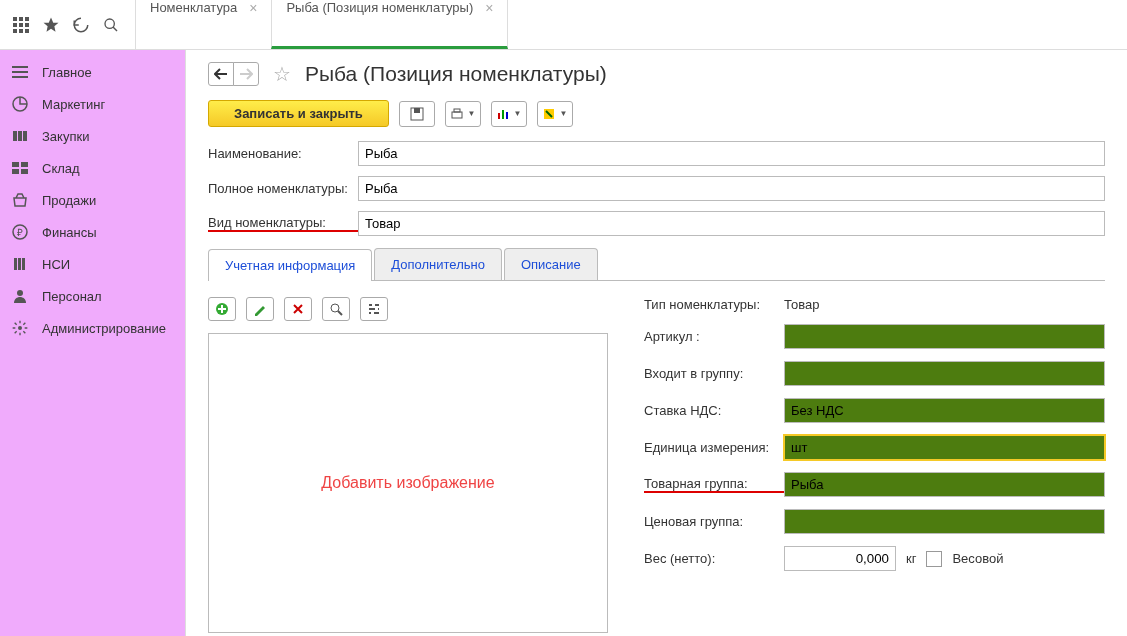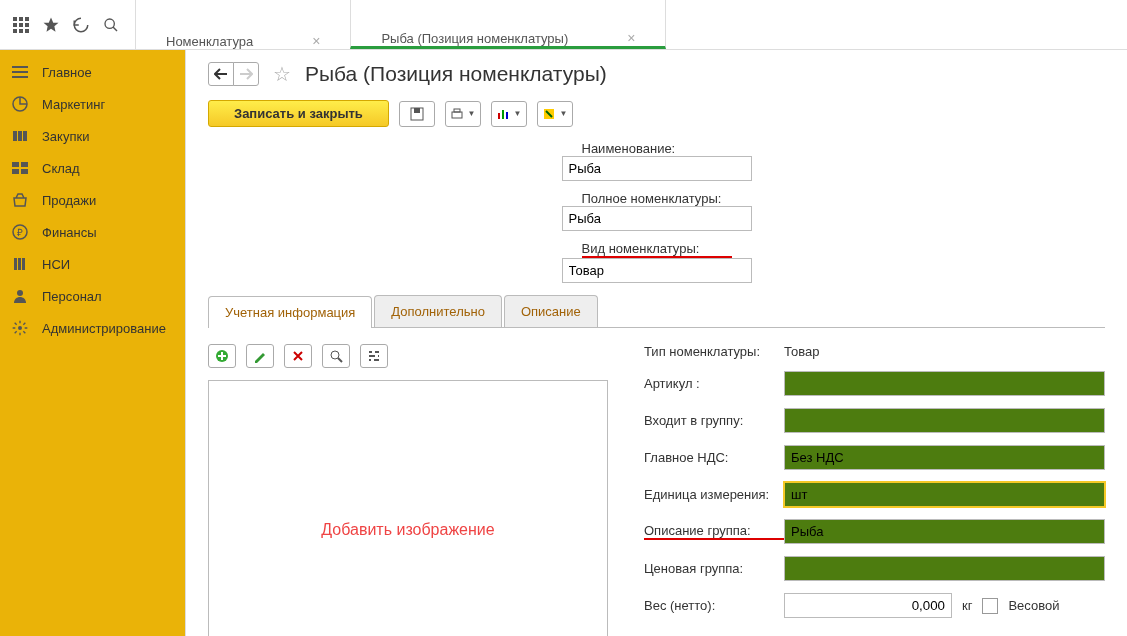--- a/index.html
+++ b/index.html
@@ -1,57 +1,57 @@
 <!DOCTYPE html>
 <html><head>
   <meta charset="utf-8">
   <style>
     * { box-sizing: border-box; margin: 0; padding: 0; }
     body { font-family: Arial, sans-serif; font-size: 13px; color: #333; background: #fff; }
     .topbar { height: 50px; background: #fff; border-bottom: 1px solid #ddd; display: flex; align-items: center; padding: 0 6px; }
     .toolbar-icon { width: 30px; height: 30px; display: flex; align-items: center; justify-content: center; cursor: pointer; color: #555; }
     .tabs { display: flex; margin-left: 10px; height: 100%; }
-    .tab { position: relative; padding: 0 30px; display: flex; align-items: flex-end; height: 100%; border-right: 1px solid #ddd; border-left: 1px solid #ddd; background: #fff; color: #555; cursor: pointer; margin-left: -1px; gap: 47px; }
+    .tab { position: relative; padding: 0 14px; display: flex; align-items: flex-start; height: 100%; border-right: 1px solid #ddd; border-left: 1px solid #ddd; background: #fff; color: #555; cursor: pointer; margin-left: -1px; }
     .tab.active { border-bottom: 3px solid #2a9d3e; margin-bottom: -1px; }
     .tab-close { margin-left: 12px; color: #aaa; font-size: 14px; }
     .main { display: flex; height: calc(636px - 50px); }
-    .sidebar { width: 186px; background: #eab308; border-right: 1px solid #ddd; padding-top: 6px; }
+    .sidebar { width: 186px; background: #f0abfc; border-right: 1px solid #ddd; padding-top: 6px; }
     .sidebar-item { display: flex; align-items: center; padding: 8px 12px; cursor: pointer; color: #333; }
     .sidebar-item .icon { width: 20px; margin-right: 10px; color: #555; }
     .content { flex: 1; padding: 12px 22px; overflow: auto; }
     .header-row { display: flex; align-items: center; margin-bottom: 14px; }
     .nav-btn { width: 26px; height: 24px; border: 1px solid #aaa; background: #fff; display: flex; align-items: center; justify-content: center; cursor: pointer; border-radius: 3px; }
     .nav-btn:first-child { border-top-right-radius: 0; border-bottom-right-radius: 0; }
     .nav-btn:nth-child(2) { border-top-left-radius: 0; border-bottom-left-radius: 0; margin-left: -1px; color: #ccc; }
     .fav-star { margin: 0 14px; color: #aaa; font-size: 20px; cursor: pointer; }
     .page-title { font-size: 21px; color: #333; }
     .action-bar { display: flex; gap: 10px; margin-bottom: 14px; align-items: center; }
     .save-close { background: linear-gradient(#ffed4a, #f5c927); border: 1px solid #d4a800; padding: 5px 25px; border-radius: 3px; font-weight: bold; cursor: pointer; color: #333; font-size: 13px; }
     .small-btn { width: 36px; height: 26px; border: 1px solid #aaa; background: #fff; border-radius: 3px; display: flex; align-items: center; justify-content: center; cursor: pointer; position: relative; }
     .small-btn .drop { font-size: 8px; margin-left: 3px; color: #555; }
-    .form-row { display: flex; align-items: center; margin-bottom: 10px; flex-direction: column; }
+    .form-row { display: flex; align-items: center; margin-bottom: 10px; }
     .form-label { width: 150px; color: #333; }
     .form-input { flex: 1; border: 1px solid #bbb; padding: 4px 6px; font-size: 13px; background: #fff; }
     .underline-red { border-bottom: 2px solid #d00; }
     .tab-row { display: flex; margin-top: 12px; border-bottom: 1px solid #bbb; }
-    .subtab { padding: 8px 16px; border: 1px solid #bbb; border-bottom: none; background: #eee; cursor: pointer; margin-right: 2px; border-radius: 4px 4px 0 0; color: #a16207; }
+    .subtab { padding: 8px 16px; border: 1px solid #bbb; border-bottom: none; background: #eee; cursor: pointer; margin-right: 2px; border-radius: 4px 4px 0 0; color: #1d4ed8; }
     .subtab.active { background: #fff; position: relative; top: 1px; }
     .tab-content { display: flex; padding-top: 16px; }
     .left-panel { width: 416px; }
     .mini-toolbar { display: flex; gap: 10px; margin-bottom: 12px; }
     .mini-btn { width: 28px; height: 24px; border: 1px solid #aaa; border-radius: 3px; background: #fff; display: flex; align-items: center; justify-content: center; cursor: pointer; }
     .image-box { width: 400px; height: 300px; border: 1px solid #bbb; display: flex; align-items: center; justify-content: center; color: #ef4444; font-size: 16px; }
     .right-panel { flex: 1; padding-left: 20px; }
     .prop-row { display: flex; align-items: center; margin-bottom: 12px; }
     .prop-label { width: 140px; }
     .prop-value { flex: 1; }
     .prop-input { border: 1px solid #bbb; padding: 4px 6px; width: 100%; font-size: 13px; background: #4d7c0f; }
     .prop-input.active { border: 1px solid #f5c927; outline: 1px solid #f5c927; }
     .weight-row { display: flex; align-items: center; gap: 10px; }
-    .weight-input { width: 168px; border: 1px solid #bbb; padding: 4px 6px; text-align: right; }
+    .weight-input { width: 112px; border: 1px solid #bbb; padding: 4px 6px; text-align: right; }
     .checkbox { width: 16px; height: 16px; border: 1px solid #999; background: #fff; }
     svg { display: block; }
   </style>
 </head>
 <body>
 
 <div class="topbar">
   <div class="toolbar-icon">
     <svg width="16" height="16" viewBox="0 0 16 16">
         <rect x="0" y="0" width="4" height="4" fill="#555"></rect>
@@ -291,29 +291,29 @@
         </div>
         <div class="prop-row">
           <div class="prop-label">Артикул :</div>
           <div class="prop-value"><input class="prop-input" value="" style=""></div>
         </div>
         <div class="prop-row">
           <div class="prop-label">Входит в группу:</div>
           <div class="prop-value"><input class="prop-input" value="" style=""></div>
         </div>
         <div class="prop-row">
-          <div class="prop-label">Главное НДС:</div>
+          <div class="prop-label">Ставка НДС:</div>
           <div class="prop-value"><input class="prop-input" value="Без НДС" style=""></div>
         </div>
         <div class="prop-row">
           <div class="prop-label">Единица измерения:</div>
           <div class="prop-value"><input class="prop-input active" value="шт" style=""></div>
         </div>
         <div class="prop-row">
-          <div class="prop-label underline-red">Описание группа:</div>
+          <div class="prop-label underline-red">Товарная группа:</div>
           <div class="prop-value"><input class="prop-input" value="Рыба" style=""></div>
         </div>
         <div class="prop-row">
           <div class="prop-label">Ценовая группа:</div>
           <div class="prop-value"><input class="prop-input" value="" style=""></div>
         </div>
         <div class="prop-row">
           <div class="prop-label">Вес (нетто):</div>
           <div class="prop-value weight-row">
             <input class="weight-input" value="0,000" style="">

